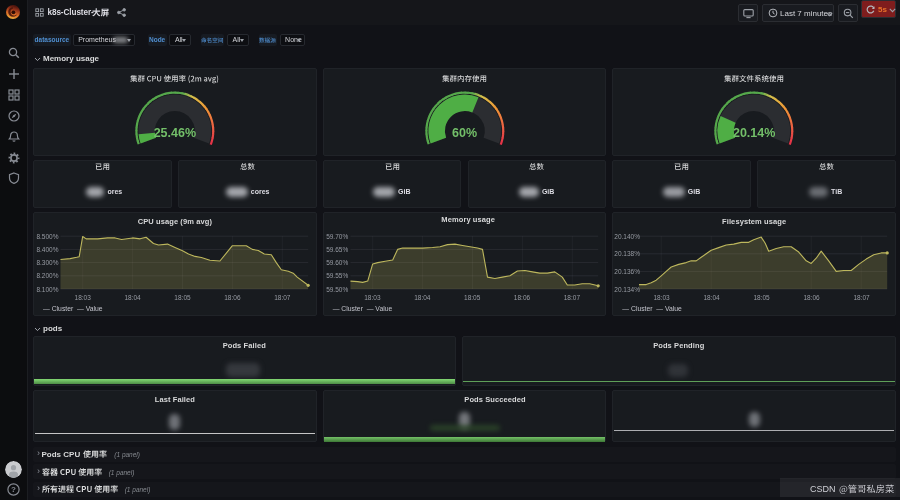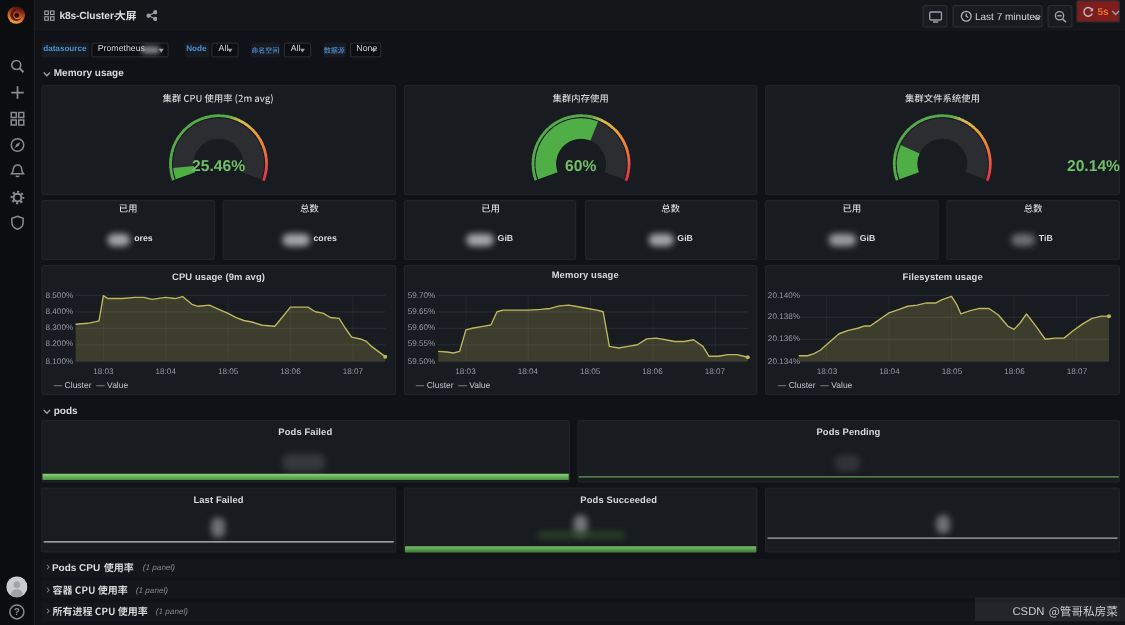--- a/index.html
+++ b/index.html
@@ -311,21 +311,21 @@
       <path d="M178.92 53.06 A38.40 38.40 0 0 1 179.75 56.91" stroke="#ee6d41" stroke-width="2.2" fill="none"></path>
       <path d="M179.65 56.33 A38.40 38.40 0 0 1 180.13 60.24" stroke="#ed6342" stroke-width="2.2" fill="none"></path>
       <path d="M180.09 59.65 A38.40 38.40 0 0 1 180.23 63.59" stroke="#eb5a43" stroke-width="2.2" fill="none"></path>
       <path d="M180.23 63.00 A38.40 38.40 0 0 1 180.03 66.93" stroke="#ea5045" stroke-width="2.2" fill="none"></path>
       <path d="M180.09 66.35 A38.40 38.40 0 0 1 179.54 70.25" stroke="#e84746" stroke-width="2.2" fill="none"></path>
       <path d="M179.65 69.67 A38.40 38.40 0 0 1 178.77 73.51" stroke="#e73e47" stroke-width="2.2" fill="none"></path>
       <path d="M178.92 72.94 A38.40 38.40 0 0 1 177.71 76.69" stroke="#e53448" stroke-width="2.2" fill="none"></path>
       <path d="M115.33 72.64 A28.20 28.20 0 1 1 168.33 72.64" stroke="#2b2d31" stroke-width="16.5" fill="none"></path>
       <path d="M115.33 72.64 A28.20 28.20 0 0 1 116.13 51.39" stroke="#4fae45" stroke-width="16.5" fill="none"></path>
     </svg>
-<div class="abs" style="left:612.3px;top:126.0px;width:283.7px;text-align:right;font-size:12.5px;font-weight:bold;color:#73BF69">20.14%</div>
+<div class="abs" style="left:612.3px;top:126.0px;width:283.7px;text-align:center;font-size:12.5px;font-weight:bold;color:#73BF69">20.14%</div>
 <div class="panel" style="left:33.0px;top:160.0px;width:138.8px;height:48.0px"></div>
 <svg style="position:absolute;left:94.9px;top:161.4px;overflow:visible" width="17" height="10">
       <g transform="translate(0,8.4)">
         <path d="M0.7 -5.9V-5.2H5.5V-3.4H1.8V-4.5H1V-0.9C1 0.2 1.4 0.4 2.8 0.4C3.1 0.4 5.1 0.4 5.5 0.4C6.8 0.4 7 0 7.2 -1.4C7 -1.4 6.7 -1.6 6.5 -1.7C6.4 -0.5 6.2 -0.3 5.4 -0.3C5 -0.3 3.1 -0.3 2.8 -0.3C1.9 -0.3 1.8 -0.4 1.8 -0.8V-2.7H5.5V-2.3H6.2V-5.9Z M8.6 -5.8V-3.1C8.6 -2.1 8.5 -0.7 7.7 0.2C7.9 0.3 8.2 0.5 8.3 0.7C8.8 0.1 9.1 -0.8 9.2 -1.6H10.9V0.6H11.7V-1.6H13.5V-0.3C13.5 -0.1 13.4 -0.1 13.3 -0.1C13.2 -0.1 12.7 -0.1 12.2 -0.1C12.3 0.1 12.4 0.4 12.4 0.6C13.1 0.6 13.6 0.6 13.8 0.5C14.1 0.4 14.2 0.1 14.2 -0.3V-5.8ZM9.3 -5.1H10.9V-4.1H9.3ZM13.5 -5.1V-4.1H11.7V-5.1ZM9.3 -3.4H10.9V-2.3H9.3C9.3 -2.6 9.3 -2.9 9.3 -3.1ZM13.5 -3.4V-2.3H11.7V-3.4Z" fill="#d8d9da"></path>
       </g>
     </svg>
 <div class="blob" style="left:86.4px;top:187.0px;width:18px;height:9.5px;background:#b0b2b8;opacity:0.92"></div>
 <div class="abs" style="left:107.4px;top:188.3px;font-size:7px;font-weight:bold;color:#dcdce3">ores</div>
 <div class="panel" style="left:177.8px;top:160.0px;width:138.8px;height:48.0px"></div>
 <svg style="position:absolute;left:239.8px;top:161.4px;overflow:visible" width="17" height="10">

